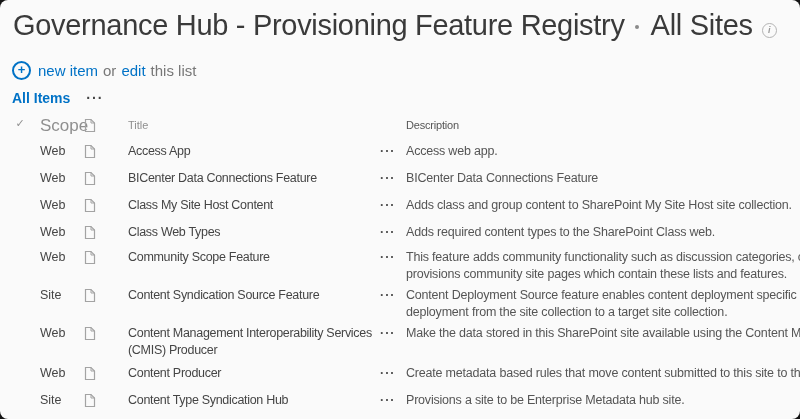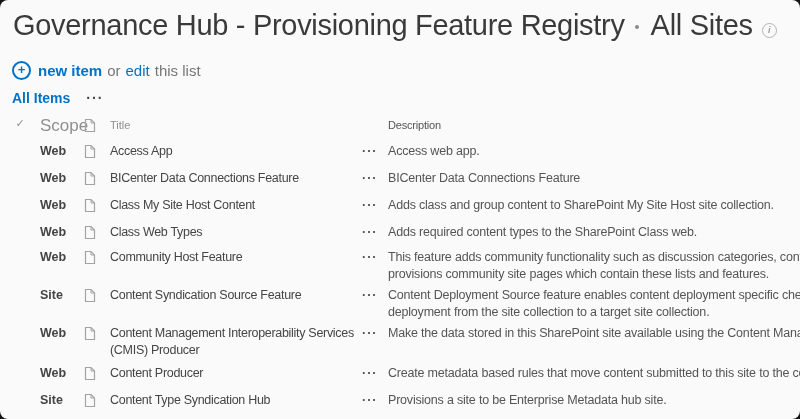--- a/index.html
+++ b/index.html
@@ -57,42 +57,42 @@
     width:15px;height:15px;
     border:2px solid #0072c6;
     border-radius:50%;
     color:#0072c6;
     font-size:13px;
     font-weight:700;
     line-height:14px;
     text-align:center;
     margin-right:2px;
   }
-  .link-strong{color:#0072c6;font-weight:700;cursor:pointer;}
+  .link-strong{color:#0072c6;font-weight:400;cursor:pointer;}
   .link{color:#0072c6;cursor:pointer;text-align:right;}
   
   .views{
     margin:10px 0 0 12px;
     font-size:14px;
     display:flex;
     align-items:center;
     gap:16px;
   }
   .views .view-sel{color:#0072c6;font-weight:700;cursor:pointer;}
   .views .view-ell{color:#444;font-weight:700;letter-spacing:1px;cursor:pointer;}
   
   .grid{margin-top:6px;font-size:12.5px;}
   .g-row{display:flex;align-items:flex-start;padding:4px 0;}
   .g-row.multi{padding:2px 0;}
   .g-hdr{padding:5px 0 4px 0;font-size:11px;color:#8f8f8f;}
   .c-check{width:40px;flex:none;text-align:center;}
-  .c-scope{width:44px;flex:none;font-weight:700;color:#454545;line-height:17px;}
+  .c-scope{width:44px;flex:none;font-weight:400;color:#454545;line-height:17px;}
   .g-hdr .c-scope{font-weight:400;color:#8f8f8f;font-size:17px;}
   .c-icon{width:26px;flex:none;padding-top:1px;}
-  .c-title{width:252px;flex:none;line-height:17px;letter-spacing:-0.3px;overflow:hidden;color:#454545;}
+  .c-title{width:252px;flex:none;line-height:17px;letter-spacing:-0.3px;overflow:hidden;color:#454545;margin-left:18px;}
   .g-hdr .c-title{color:#8f8f8f;letter-spacing:0;}
   .c-ell{width:26px;flex:none;color:#4e4e4e;font-weight:700;letter-spacing:1px;line-height:17px;cursor:pointer;}
   .c-desc{width:600px;flex:none;color:#555;line-height:17px;letter-spacing:-0.2px;}
   .t-line,.d-line{white-space:nowrap;}
   .hdr-label{cursor:pointer;}
 </style>
 </head>
 <body>
 
 <div class="page">
@@ -203,21 +203,21 @@
     </div>
 
     <div class="g-row multi">
       <div class="c-check"></div>
       <div class="c-scope">Web</div>
       <div class="c-icon"><svg width="12" height="15" viewBox="0 0 12 15">
             <path d="M1.5 1.5 h5.5 l3.5 3.5 v8.5 h-9 z" fill="none" stroke="#a3a3a3" stroke-width="1.2"></path>
             <path d="M7 1.5 v3.5 h3.5" fill="none" stroke="#a3a3a3" stroke-width="1"></path>
           </svg></div>
       <div class="c-title">
-        <div class="t-line">Community Host Feature</div>
+        <div class="t-line">Community Scope Feature</div>
         <div class="t-line"></div>
       </div>
       <div class="c-ell">···</div>
       <div class="c-desc">
         <div class="d-line">This feature adds community functionality such as discussion categories, content and people reputation, and</div>
         <div class="d-line">provisions community site pages which contain these lists and features.</div>
       </div>
     </div>
 
     <div class="g-row multi">

